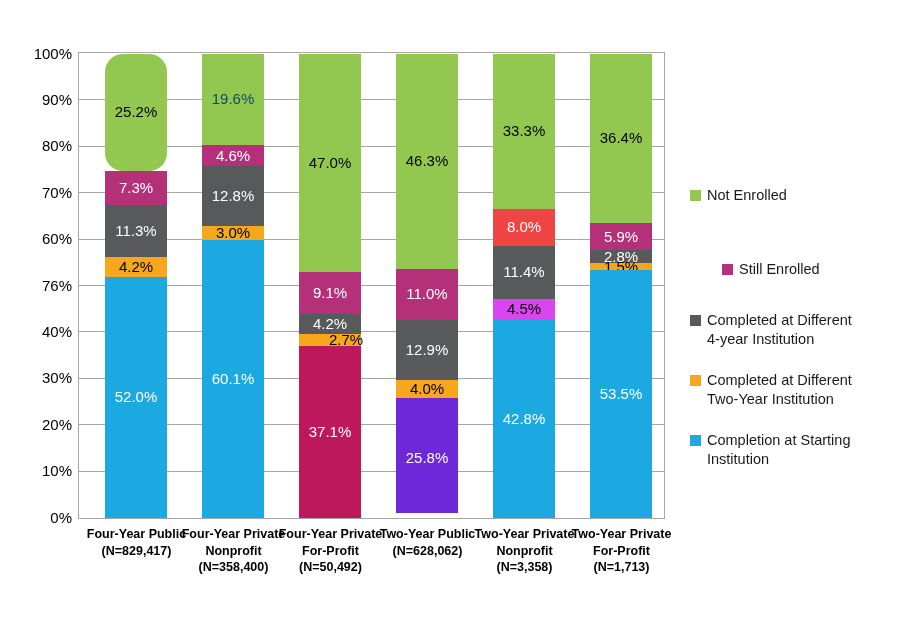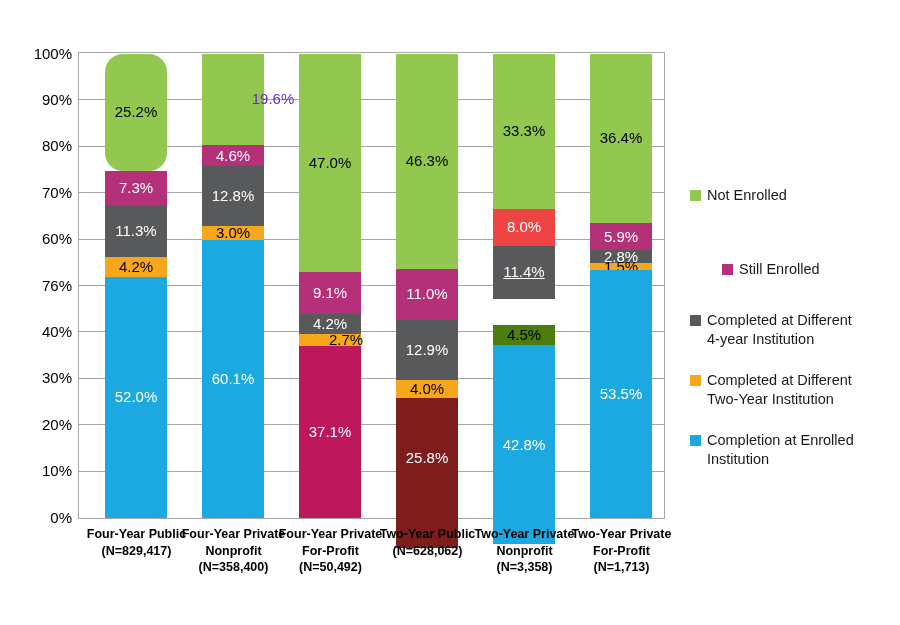--- a/index.html
+++ b/index.html
@@ -177,21 +177,21 @@
         </div>
         <div class="seg" style="height: 19.488px; background: rgb(246, 167, 27);">
           <div class="seg-label" style="color: rgb(0, 0, 0); top: 1.744px;">4.2%</div>
         </div>
         <div class="seg" style="height: 241.28px; background: rgb(28, 168, 224);">
           <div class="seg-label" style="color: rgb(255, 255, 255); top: 112.64px;">52.0%</div>
         </div>
       </div>
       <div class="bar" style="left: 123px; height: 464px;">
         <div class="seg" style="height: 90.944px; background: rgb(146, 200, 79);">
-          <div class="seg-label" style="color: #6d28d9; top: 37.472px; padding-left: 40px;">19.6%</div>
+          <div class="seg-label" style="color: #0c4a6e; top: 37.472px;">19.6%</div>
         </div>
         <div class="seg" style="height: 21.344px; background: rgb(180, 49, 122);">
           <div class="seg-label" style="color: rgb(255, 255, 255); top: 2.672px;">4.6%</div>
         </div>
         <div class="seg" style="height: 59.392px; background: rgb(88, 89, 91);">
           <div class="seg-label" style="color: rgb(255, 255, 255); top: 21.696px;">12.8%</div>
         </div>
         <div class="seg" style="height: 13.92px; background: rgb(246, 167, 27);">
           <div class="seg-label" style="color: rgb(0, 0, 0); top: -1.04px;">3.0%</div>
         </div>
@@ -222,35 +222,35 @@
         </div>
         <div class="seg" style="height: 51.04px; background: rgb(180, 49, 122);">
           <div class="seg-label" style="color: rgb(255, 255, 255); top: 17.52px;">11.0%</div>
         </div>
         <div class="seg" style="height: 59.856px; background: rgb(88, 89, 91);">
           <div class="seg-label" style="color: rgb(255, 255, 255); top: 21.928px;">12.9%</div>
         </div>
         <div class="seg" style="height: 18.56px; background: rgb(246, 167, 27);">
           <div class="seg-label" style="color: rgb(0, 0, 0); top: 1.28px;">4.0%</div>
         </div>
-        <div class="seg" style="height: 150px; background: #7f1d1d;">
+        <div class="seg" style="height: 115px; background: #6d28d9;">
           <div class="seg-label" style="color: rgb(255, 255, 255); top: 51.856px;">25.8%</div>
         </div>
       </div>
       <div class="bar" style="left: 414px; height: 464px;">
         <div class="seg" style="height: 154.512px; background: rgb(146, 200, 79);">
           <div class="seg-label" style="color: rgb(0, 0, 0); top: 69.256px;">33.3%</div>
         </div>
         <div class="seg" style="height: 37.12px; background: #ef4444;">
           <div class="seg-label" style="color: rgb(255, 255, 255); top: 10.56px;">8.0%</div>
         </div>
         <div class="seg" style="height: 52.896px; background: rgb(88, 89, 91);">
-          <div class="seg-label" style="color: rgb(255, 255, 255); top: 18.448px; text-decoration: underline;">11.4%</div>
-        </div>
-        <div class="seg" style="height: 20.88px; background: #4d7c0f; margin-top: 26px;">
+          <div class="seg-label" style="color: rgb(255, 255, 255); top: 18.448px;">11.4%</div>
+        </div>
+        <div class="seg" style="height: 20.88px; background: #d946ef;">
           <div class="seg-label" style="color: rgb(0, 0, 0); top: 2.44px;">4.5%</div>
         </div>
         <div class="seg" style="height: 198.592px; background: rgb(28, 168, 224);">
           <div class="seg-label" style="color: rgb(255, 255, 255); top: 91.296px;">42.8%</div>
         </div>
       </div>
       <div class="bar" style="left: 511px; height: 464px;">
         <div class="seg" style="height: 168.896px; background: rgb(146, 200, 79);">
           <div class="seg-label" style="color: rgb(0, 0, 0); top: 76.448px;">36.4%</div>
         </div>
@@ -314,18 +314,18 @@
         <span class="legend-text">Completed at Different
 4-year Institution</span>
       </div>
       <div class="legend-row" style="top: 185px;">
         <span class="legend-swatch" style="background: rgb(246, 167, 27);"></span>
         <span class="legend-text">Completed at Different
 Two-Year Institution</span>
       </div>
       <div class="legend-row" style="top: 245px;">
         <span class="legend-swatch" style="background: rgb(28, 168, 224);"></span>
-        <span class="legend-text">Completion at Enrolled
+        <span class="legend-text">Completion at Starting
 Institution</span>
       </div>
     </div>
 
 </div>
 
 </body></html>

